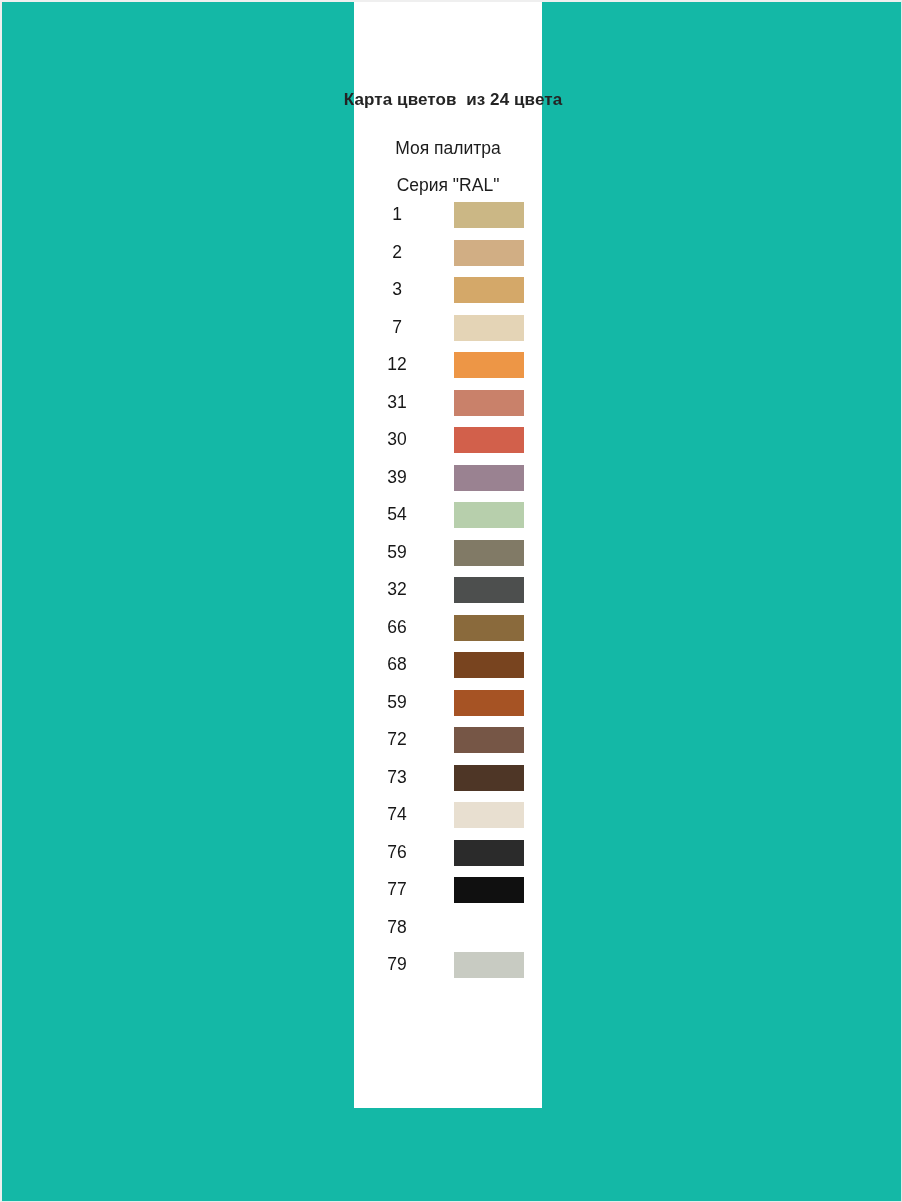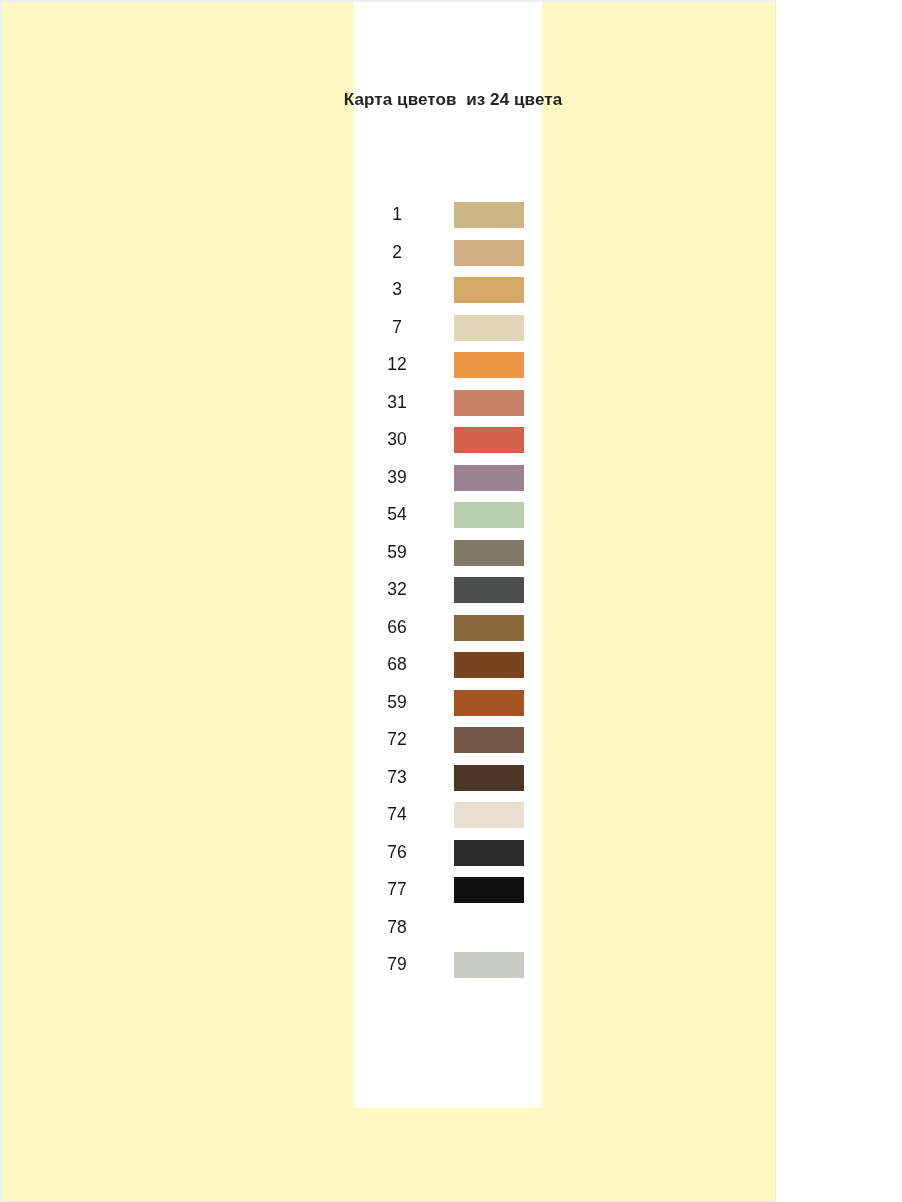--- a/index.html
+++ b/index.html
@@ -10,23 +10,23 @@
     width: 902px;
     height: 1202px;
     background: #ffffff;
     font-family: "Liberation Sans", sans-serif;
     overflow: hidden;
   }
   #page-frame {
     position: absolute;
     left: 0;
     top: 0;
-    width: 776px;
+    width: 902px;
     height: 1202px;
-    background: #fef9c3;
+    background: #14b8a6;
     box-sizing: border-box;
     border-top: 2px solid #efefef;
     border-left: 2px solid #efefef;
     border-right: 1px solid #e8e8e8;
     border-bottom: 1px solid #e8e8e8;
   }
   #sheet {
     position: absolute;
     left: 352px;
     top: 0px;
@@ -90,20 +90,24 @@
 </style>
 </head>
 <body>
 
 <div id="page-frame">
 
   <div id="sheet"></div>
 
   <div id="chart-title">Карта цветов  из 24 цвета</div>
 
+  <div id="subtitle-block">
+    <div class="subtitle-line">Моя палитра</div>
+    <div class="subtitle-line">Серия "RAL"</div>
+  </div>
 
   <div id="swatch-list">
       <div class="swatch-row">
         <div class="swatch-label">1</div>
         <div class="swatch-chip" style="background: rgb(203, 183, 133);"></div>
       </div>
       <div class="swatch-row">
         <div class="swatch-label">2</div>
         <div class="swatch-chip" style="background: rgb(209, 174, 132);"></div>
       </div>

